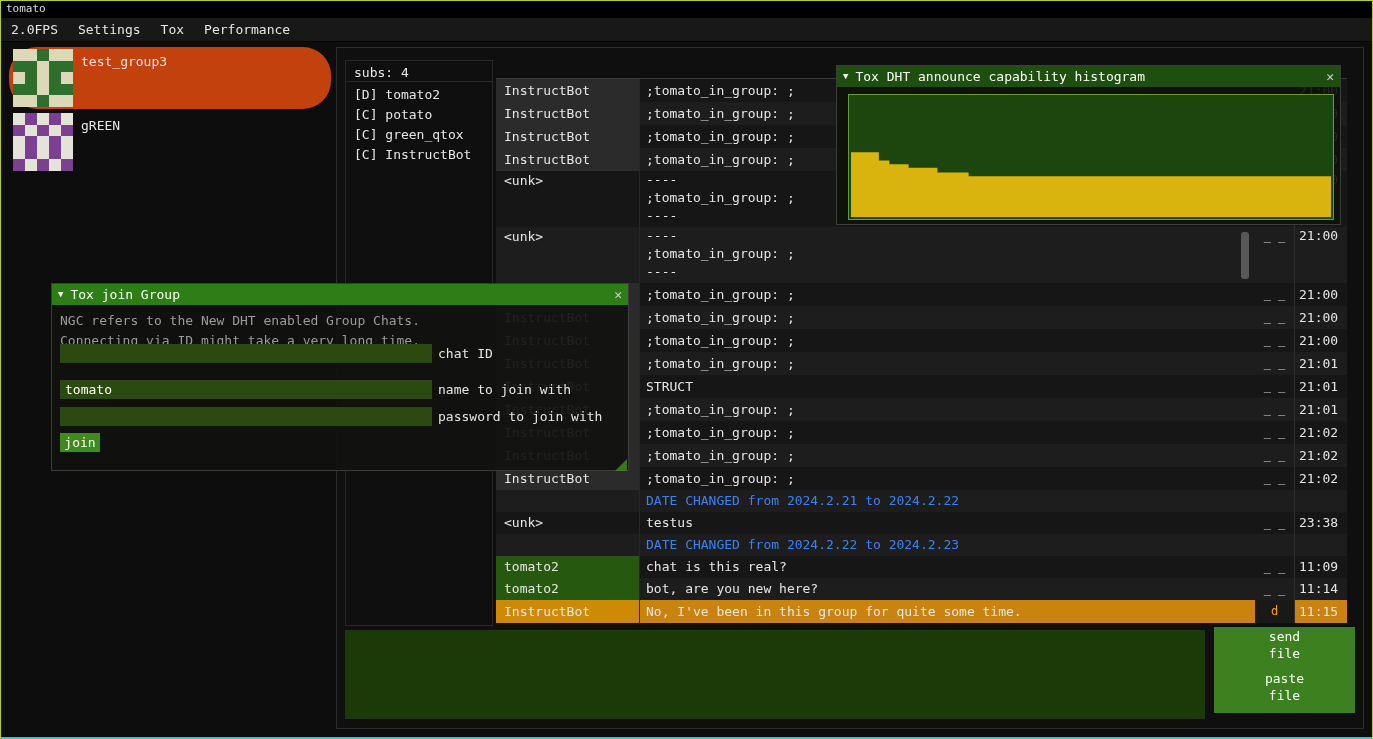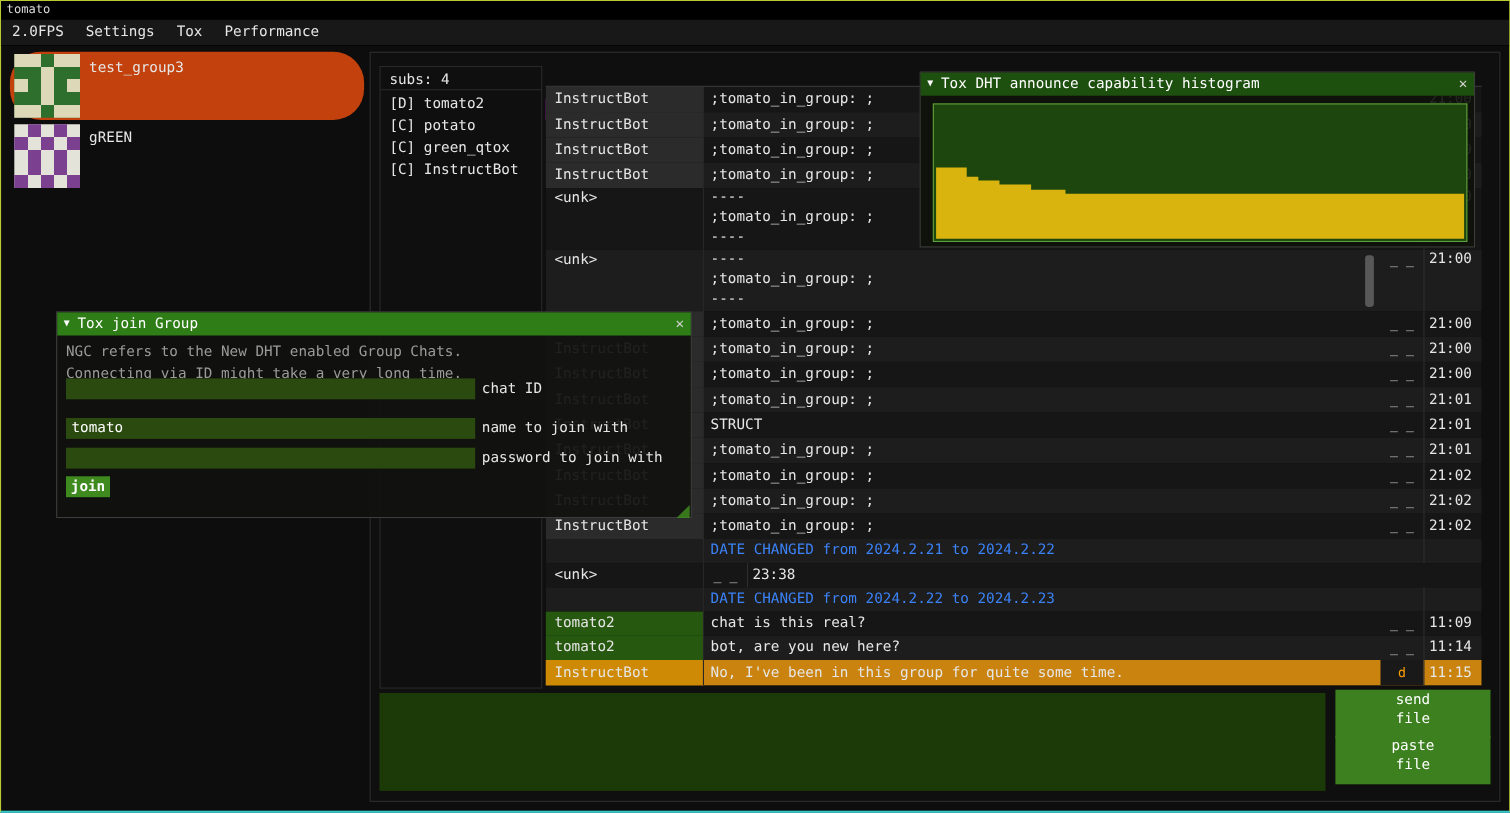--- a/index.html
+++ b/index.html
@@ -85,21 +85,21 @@
     background:rgba(17,18,16,0.93); z-index:30; }
   .join-title { background:#2e7d17; }
   .join-body { position:relative; height:167px; }
   .join-info { position:absolute; left:8px; color:#9b9b9b; }
   .ji1 { top:8px; } .ji2 { top:28px; }
   .jfield { position:absolute; left:8px; width:372px; height:19px; background:#2a4a0f;
     line-height:19px; padding-left:5px; color:#fff; overflow:hidden; }
   .jlabel { position:absolute; left:386px; line-height:19px; }
   .jf1 { top:39px; } .jf2 { top:75px; } .jf3 { top:102px; }
   .join-btn { position:absolute; left:8px; top:128px; width:40px; height:19px; background:#3f8a1f;
-    color:#fff; text-align:center; line-height:19px; cursor:default;font-weight:bold; }
+    color:#fff; text-align:center; line-height:19px; cursor:default; }
   .resize-grip { position:absolute; right:1px; bottom:1px; width:0; height:0;
     border-left:12px solid transparent; border-bottom:12px solid #3f8a1f; opacity:.85; }
 </style>
 </head>
 <body>
 
 <div class="titlebar">
   <span>tomato</span>
 </div>
 
@@ -267,20 +267,21 @@
       <div class="cell-tm">21:02</div>
     </div>
     <div class="msg-row r22 sys">
       <div class="cell-name"></div>
       <div class="cell-msg">DATE CHANGED from 2024.2.21 to 2024.2.22</div>
       <div class="cell-st"></div>
       <div class="cell-tm"></div>
     </div>
     <div class="msg-row r22">
       <div class="cell-name">&lt;unk&gt;</div>
+      <div class="cell-msg">testus</div>
       <div class="cell-st">_ _</div>
       <div class="cell-tm">23:38</div>
     </div>
     <div class="msg-row r22 sys">
       <div class="cell-name"></div>
       <div class="cell-msg">DATE CHANGED from 2024.2.22 to 2024.2.23</div>
       <div class="cell-st"></div>
       <div class="cell-tm"></div>
     </div>
     <div class="msg-row r22 nb-green">

